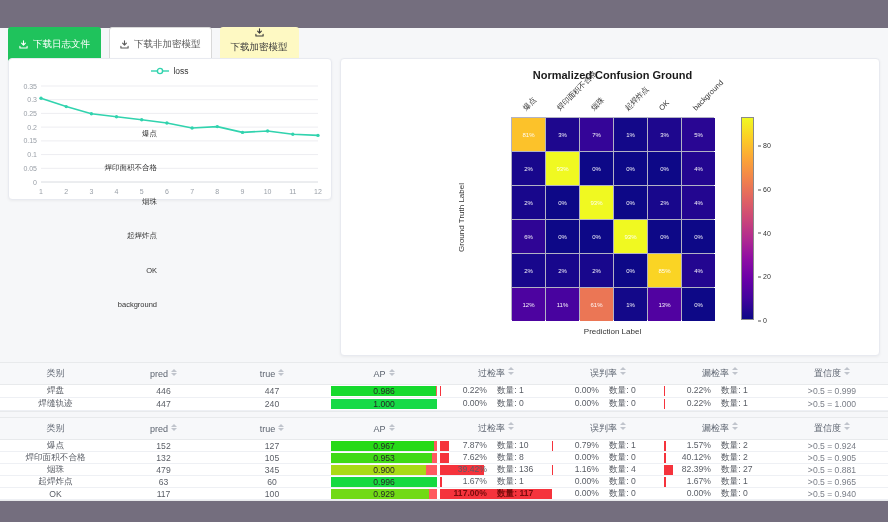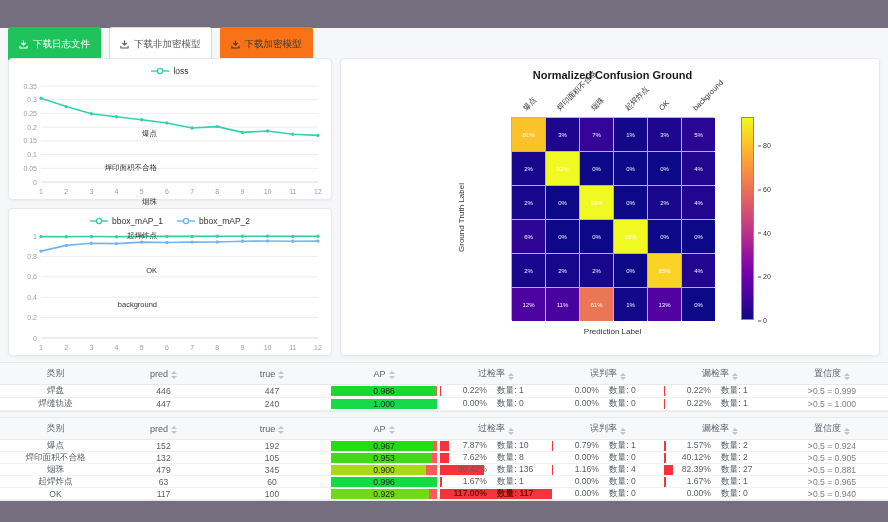--- a/index.html
+++ b/index.html
@@ -6,25 +6,25 @@
   *{box-sizing:border-box;font-family:"Liberation Sans","DejaVu Sans",sans-serif;}
   #app{position:relative;width:888px;height:522px;background:#f6f7f9;overflow:hidden;display:flex;flex-direction:column;}
   .window-bar{height:28px;background:#746e7e;flex:0 0 auto;}
   .bottom-bar{flex:1 1 auto;background:#746e7e;}
   
   .toolbar{height:30px;display:flex;align-items:center;gap:8px;padding:2px 8px 0 8px;flex:0 0 auto;}
   .btn{display:inline-flex;align-items:center;gap:5px;font-size:9.5px;padding:0 10px;height:35px;border-radius:3px;border:1px solid transparent;cursor:pointer;line-height:1;}
   .btn.green{background:#1fc35c;color:#fff;}
   .btn.orange{background:#fbae17;color:#fff;}
   .btn.plain{background:#ffffff;color:#5a5a5a;border-color:#d9d9d9;}
-  .btn.gray{background:#f97316;color:#3a3a3a;}
+  .btn.gray{background:#fef9c3;color:#3a3a3a;flex-direction:column;}
   
   .main{display:flex;gap:8px;padding:0 8px;flex:0 0 auto;height:298px;}
   .card{background:#fff;border:1px solid #e8eaf0;border-radius:4px;box-shadow:0 1px 3px rgba(0,0,0,.05);}
-  .left-col{width:324px;display:flex;flex-direction:column;gap:8px;text-align:center;}
+  .left-col{width:324px;display:flex;flex-direction:row;gap:18px;text-align:center;}
   .chart-card{padding:4px 4px 2px 4px;}
   .chart-card.c1{height:142px;}
   .chart-card.c2{height:148px;}
   .legend-row{height:16px;display:flex;justify-content:center;align-items:center;gap:14px;}
   .legend-item{display:inline-flex;align-items:center;gap:4px;cursor:pointer;}
   .legend-label{font-size:8.5px;color:#333;}
   svg text.tick{font-size:7px;fill:#9aa0a8;font-family:"Liberation Sans",sans-serif;}
   
   .matrix-card{flex:1 1 auto;position:relative;height:298px;}
   .cm-title{position:absolute;left:100px;top:10px;width:343px;text-align:center;font-size:11px;font-weight:bold;color:#1a1a1a;}
@@ -36,21 +36,21 @@
   .cm-axis-y{position:absolute;left:20px;top:154px;width:200px;text-align:center;font-size:8px;color:#333;transform:rotate(-90deg);}
   .cm-colorbar{position:absolute;left:400px;top:58px;width:13px;height:203px;border:1px solid #8a8a8a;}
   .cm-cbtick{position:absolute;left:417px;font-size:7px;color:#333;transform:translateY(-50%);}
   .cm-cbtick::before{content:"";display:inline-block;width:3px;height:1px;background:#555;vertical-align:middle;margin-right:2px;}
   
   .tables{margin-top:6px;flex:0 0 auto;}
   .dtable{background:#fff;border-top:1px solid #e8eaec;border-bottom:1px solid #e8eaec;}
   .dtable + .dtable{margin-top:5px;}
   .trow,.thead{display:grid;grid-template-columns:111px 105px 112px 112px 112px 112px 112px auto;align-items:center;}
   .thead{height:22px;background:#f7f8fa;border-bottom:1px solid #e8eaec;}
-  .thead .hcell{font-size:9px;color:#5d6470;text-align:center;font-weight:500;display:flex;align-items:flex-end;justify-content:center;}
+  .thead .hcell{font-size:9px;color:#5d6470;text-align:center;font-weight:500;display:flex;align-items:flex-start;justify-content:center;}
   .trow{border-bottom:1px solid #eef0f4;background:#fff;}
   .t1 .trow{height:13px;}
   .t2 .trow{height:12px;}
   .tcell{font-size:8.6px;color:#5a5e66;text-align:center;position:relative;height:100%;display:flex;align-items:center;justify-content:center;}
   .caret{display:inline-flex;flex-direction:column;margin-left:3px;}
   .caret i{width:0;height:0;border-left:3px solid transparent;border-right:3px solid transparent;}
   .caret .up{border-bottom:3.5px solid #c0c4cc;margin-bottom:1.5px;}
   .caret .down{border-top:3.5px solid #c0c4cc;}
   .ap-bar{position:absolute;left:3px;right:3px;top:1px;bottom:1px;background:#ff5a5f;}
   .ap-fill{position:absolute;left:0;top:0;bottom:0;background:#22d34a;}
@@ -454,21 +454,21 @@
             <span>置信度</span>
             <span class="caret">
               <i class="up"></i>
               <i class="down"></i>
             </span>
           </div>
         </div>
         <div class="trow">
           <div class="tcell">爆点</div>
           <div class="tcell">152</div>
-          <div class="tcell">192</div>
+          <div class="tcell">127</div>
           <div class="tcell">
             <div class="ap-bar">
               <div class="ap-fill" style="width:96.7%;background:hsl(115,82%,47%)"></div>
             </div>
             <span class="bar-text">0.967</span>
           </div>
           <div class="tcell">
             <div class="rate-bar" style="width:7.87%"></div>
             <span class="rate-text" style="">
               <span class="pct">7.87%</span>

